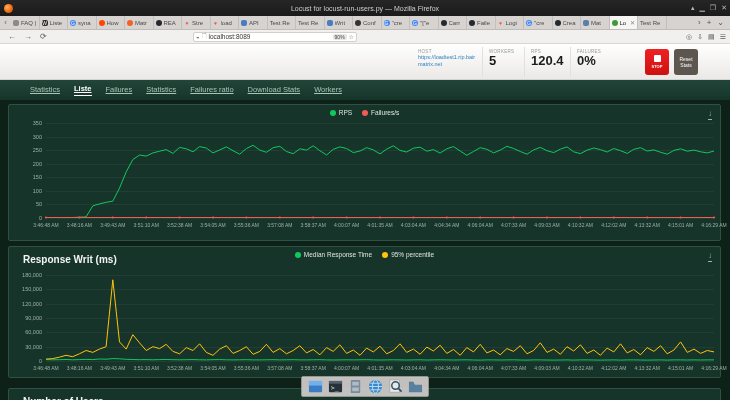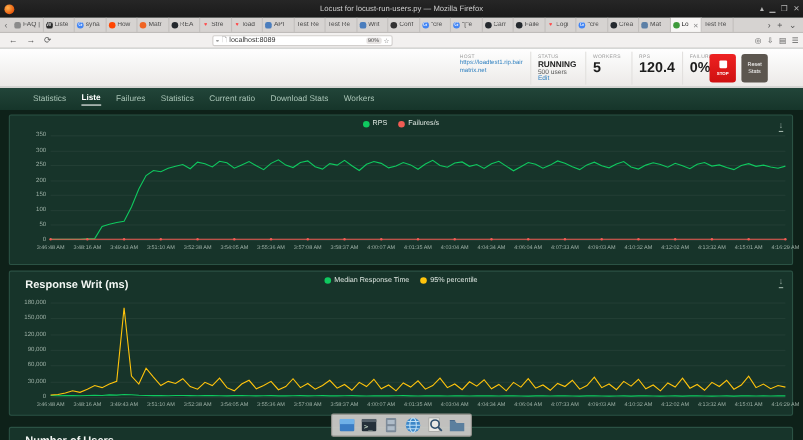--- a/index.html
+++ b/index.html
@@ -63,21 +63,21 @@
   .stop-sq { width:7px; height:7px; background:#fff; border-radius:1px; }
   .stop-txt { color:#fff; font-size:4px; font-weight:bold; }
   .reset-btn { position:absolute; left:674px; top:5px; width:24px; height:26px; background:#5c564f;
                border-radius:3px; color:#fff; font-size:5px; display:flex; align-items:center;
                justify-content:center; text-align:center; line-height:1.3; }
 
   
   .navbar { position:absolute; left:0; top:80px; width:730px; height:20px;
             background:linear-gradient(#224539,#16352a); display:flex; align-items:center; gap:14px;
             padding-left:30px; }
-  .nav-item { font-size:7.5px; color:#a9c4b6; padding-bottom:2px; }
+  .nav-item { font-size:7.5px; color:#a9c4b6; padding-bottom:2px;text-decoration:underline; }
   .nav-item.active { color:#ffffff; font-weight:bold; border-bottom:1.5px solid #fff; }
 
   
   .main { position:absolute; left:0; top:100px; width:730px; height:300px; background:#0e2119; }
   .panel { position:absolute; left:8px; width:713px; background:#17342a;
            border:1px solid #2b5244; border-radius:2px; }
   .panel-1 { top:4px; height:137px; }
   .panel-2 { top:146px; height:132px; }
   .panel-3 { top:288px; height:60px; }
   .panel-title { position:absolute; left:14px; top:7px; color:#f2f6f3; font-size:10px; font-weight:bold; }
@@ -234,26 +234,20 @@
     <span>☰</span>
   </div>
 </div>
 
 <div class="app-header">
   <div class="hdr-info">
     <div class="hcol" style="width:70px; border-left:none;">
       <div class="hlabel">HOST</div>
       <div class="host-link">https://loadtest1.rip.bairmatrix.net</div>
     </div>
-    <div class="hcol" style="width:50px;">
-      <div class="hlabel">STATUS</div>
-      <div class="running">RUNNING</div>
-      <div class="users">500 users</div>
-      <div class="edit-link">Edit</div>
-    </div>
     <div class="hcol" style="width:42px;">
       <div class="hlabel">WORKERS</div>
       <div class="hbig">5</div>
     </div>
     <div class="hcol" style="width:46px;">
       <div class="hlabel">RPS</div>
       <div class="hbig">120.4</div>
     </div>
     <div class="hcol" style="width:44px;">
       <div class="hlabel">FAILURES</div>
@@ -265,21 +259,21 @@
     <div class="stop-txt">STOP</div>
   </div>
   <div class="reset-btn">Reset Stats</div>
 </div>
 
 <div class="navbar" id="locust-nav">
     <div class="nav-item">Statistics</div>
     <div class="nav-item active">Liste</div>
     <div class="nav-item">Failures</div>
     <div class="nav-item">Statistics</div>
-    <div class="nav-item">Current ratio</div>
+    <div class="nav-item">Failures ratio</div>
     <div class="nav-item">Download Stats</div>
     <div class="nav-item">Workers</div>
   </div>
 
 <div class="main">
 
   <div class="panel panel-1">
     <div class="legend">
         <div class="legend-item">
           <span class="legend-dot" style="background: rgb(15, 201, 95);"></span>

